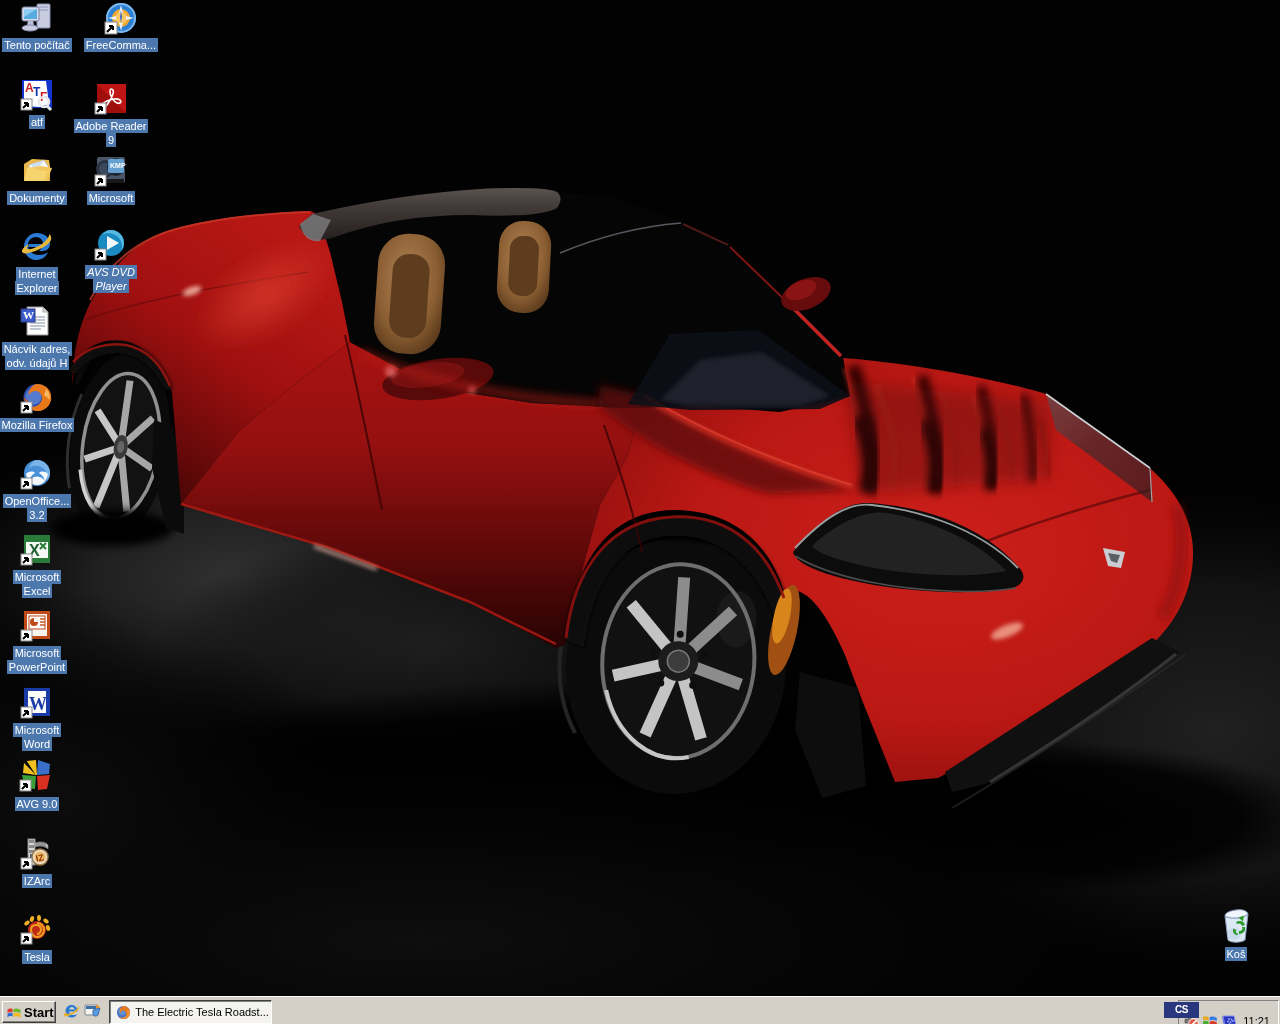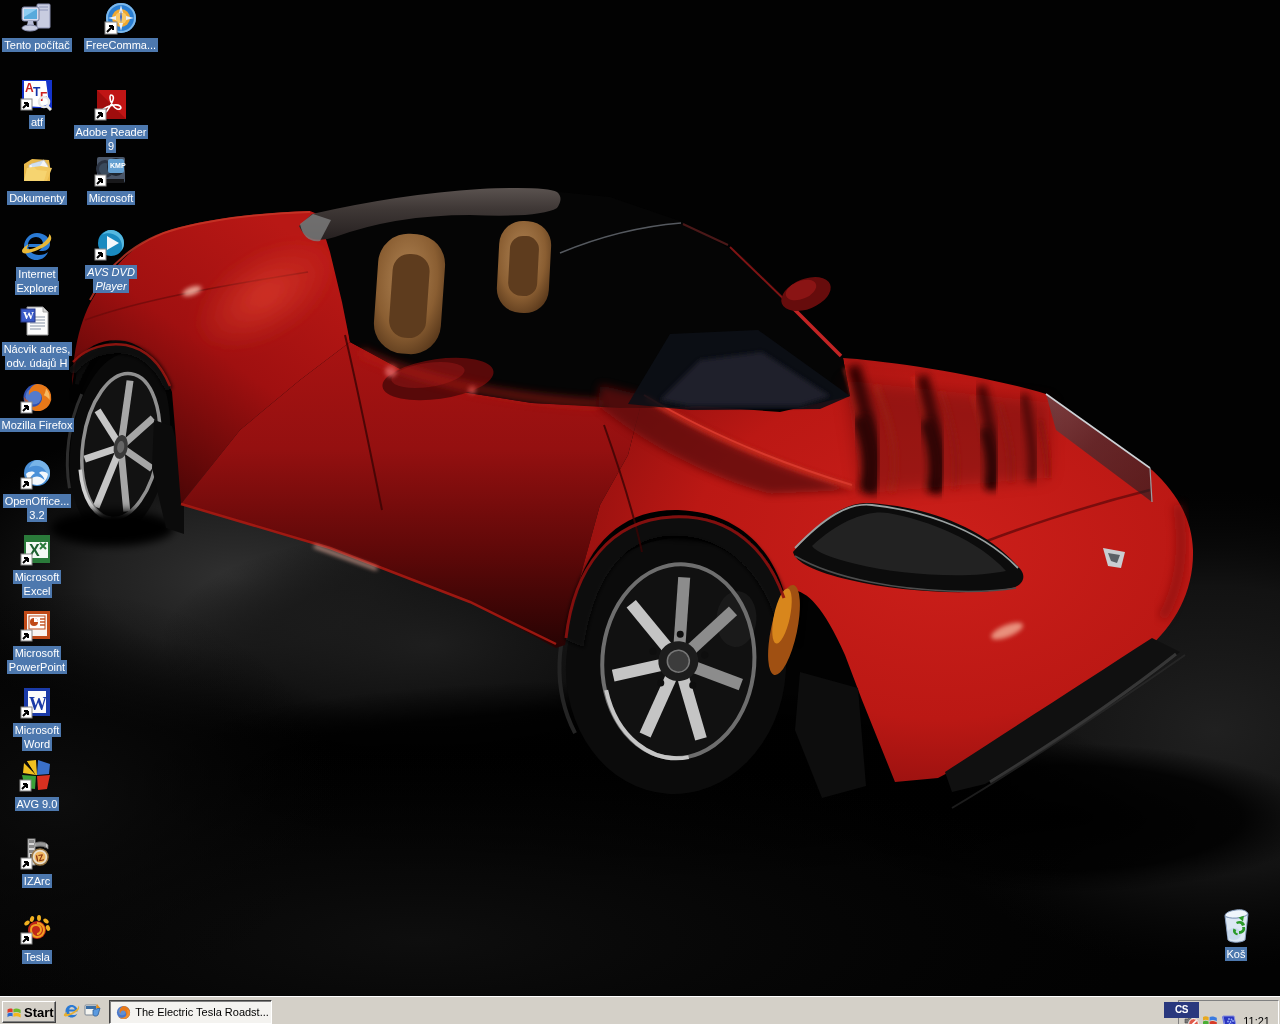--- a/index.html
+++ b/index.html
@@ -310,21 +310,21 @@
   <text x="13" y="18" font-family="Liberation Sans" font-size="12" font-weight="bold" fill="#1333aa">T</text>
   <text x="20" y="23" font-family="Liberation Sans" font-size="12" font-weight="bold" fill="#cc2222">F</text>
   <circle cx="24" cy="24" r="5" fill="none" stroke="#e8e8e8" stroke-width="2.5"></circle>
   <line x1="27" y1="28" x2="31" y2="32" stroke="#e8e8e8" stroke-width="3"></line>
   <rect x="1" y="21" width="11" height="11" fill="#fff" stroke="#888" stroke-width="1"></rect>
   <path d="M3,30 L8,25 M8,25 L8,29 M8,25 L4,25" stroke="#000" stroke-width="2" fill="none"></path>
 </svg>
 <div class="lblw"><span class="lbl">atf</span></div>
 </div>
 
-<div class="ic" style="left:66px;top:88px;">
+<div class="ic" style="left:66px;top:82px;">
 <svg class="mn" width="34" height="34" viewBox="0 0 34 34">
   <rect x="3" y="2" width="29" height="29" fill="#a00d0d"></rect>
   <path d="M3,2 L32,2 L32,31 Z" fill="#c01515"></path>
   <path d="M17,7 C19,7 20,9 19,12 C18,15 16,19 13,23 C10,26 7,28 6,26 C5,24 9,21 13,19 C17,17 23,16 26,18 C28,20 26,22 23,21 C20,20 16,14 16,10 C16,8 16,7 17,7 Z" fill="none" stroke="#fff" stroke-width="1.6"></path>
   <rect x="1" y="21" width="11" height="11" fill="#fff" stroke="#888" stroke-width="1"></rect>
   <path d="M3,30 L8,25 M8,25 L8,29 M8,25 L4,25" stroke="#000" stroke-width="2" fill="none"></path>
 </svg>
 <div class="lblw"><span class="lbl">Adobe Reader</span><br><span class="lbl">9</span></div>
 </div>
 

